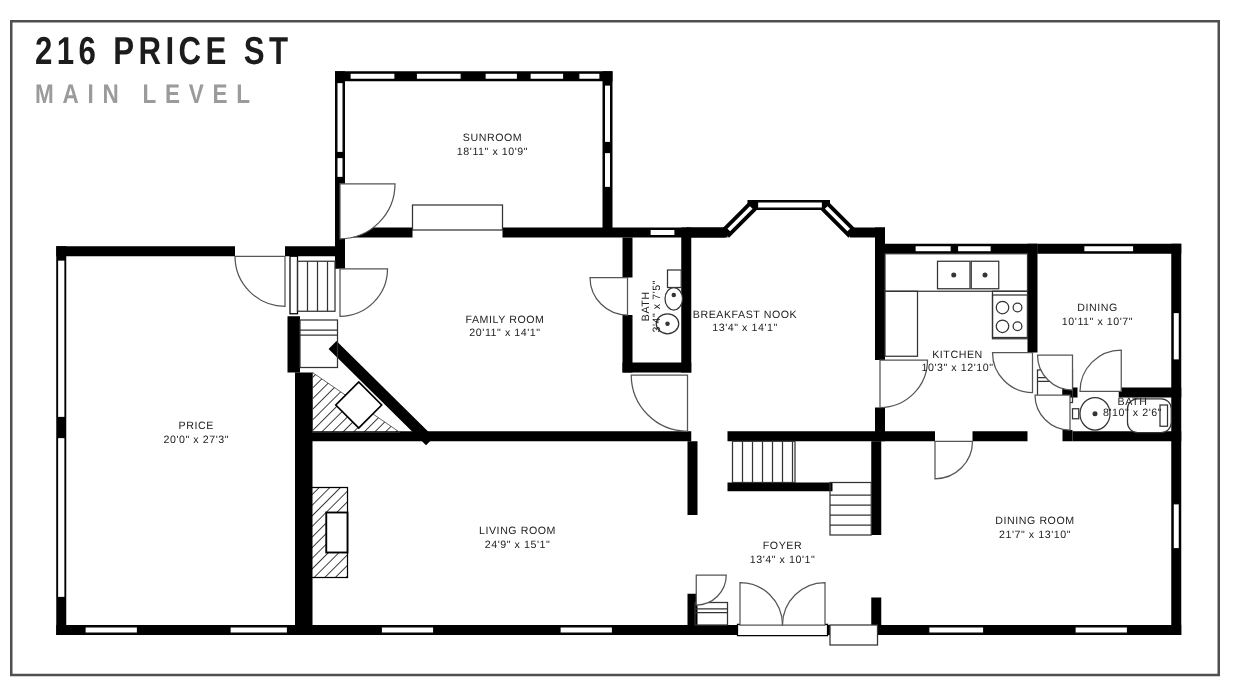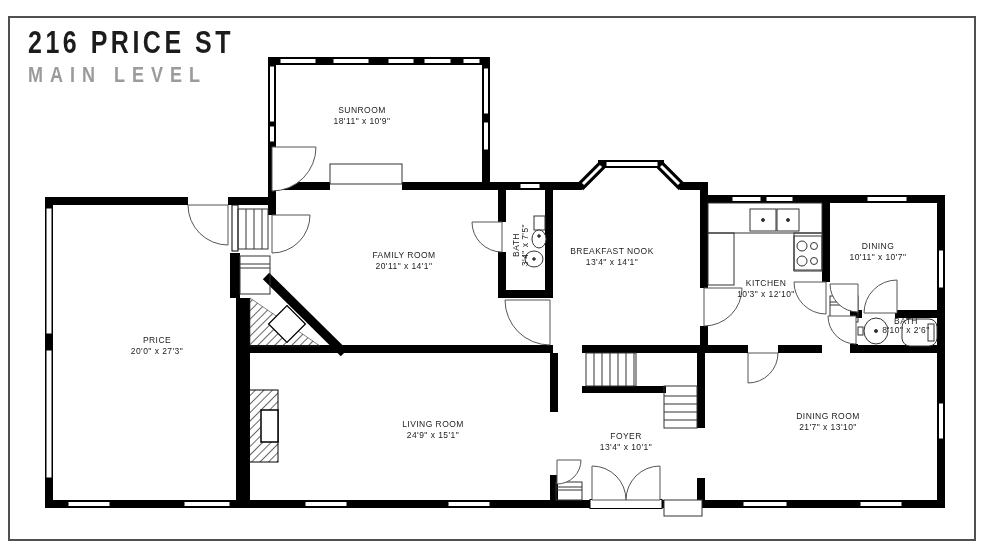--- a/index.html
+++ b/index.html
@@ -227,53 +227,53 @@
       <path d="M826,282 L794,282 A32,32 0 0 0 826,314 Z"></path>
       <path d="M858,284 L830,284 A28,28 0 0 0 858,312 Z"></path>
       <path d="M897,313 L864,313 A33,33 0 0 1 897,280 Z"></path>
       <path d="M856,316 L828,316 A28,28 0 0 0 856,344 Z"></path>
       <path d="M592,500 L592,466 A34,34 0 0 1 626,500 Z"></path>
       <path d="M660,500 L660,466 A34,34 0 0 0 626,500 Z"></path>
       <path d="M557,460 L581,460 A24,24 0 0 1 557,484 Z"></path>
     </g>
   </svg>
 
-  <div class="room-label" style="left:362px;top:116px">
+  <div class="room-label" style="left:394px;top:116px">
     <span>SUNROOM</span>
     <span>18'11" x 10'9"</span>
   </div>
   <div class="room-label" style="left:404px;top:261px">
     <span>FAMILY ROOM</span>
     <span>20'11" x 14'1"</span>
   </div>
   <div class="room-label vertical tight" style="left:521px;top:245px">
     <span>BATH</span>
     <span>3'4" x 7'5"</span>
   </div>
-  <div class="room-label" style="left:612px;top:257px">
+  <div class="room-label" style="left:596px;top:257px">
     <span>BREAKFAST NOOK</span>
     <span>13'4" x 14'1"</span>
   </div>
   <div class="room-label" style="left:766px;top:289px">
     <span>KITCHEN</span>
     <span>10'3" x 12'10"</span>
   </div>
   <div class="room-label" style="left:878px;top:252px">
     <span>DINING</span>
     <span>10'11" x 10'7"</span>
   </div>
   <div class="room-label tight" style="left:906px;top:326px">
     <span>BATH</span>
     <span>8'10" x 2'6"</span>
   </div>
   <div class="room-label" style="left:157px;top:346px">
     <span>PRICE</span>
     <span>20'0" x 27'3"</span>
   </div>
-  <div class="room-label" style="left:433px;top:430px">
+  <div class="room-label" style="left:414px;top:430px">
     <span>LIVING ROOM</span>
     <span>24'9" x 15'1"</span>
   </div>
   <div class="room-label" style="left:626px;top:442px">
     <span>FOYER</span>
     <span>13'4" x 10'1"</span>
   </div>
   <div class="room-label" style="left:828px;top:422px">
     <span>DINING ROOM</span>
     <span>21'7" x 13'10"</span>

